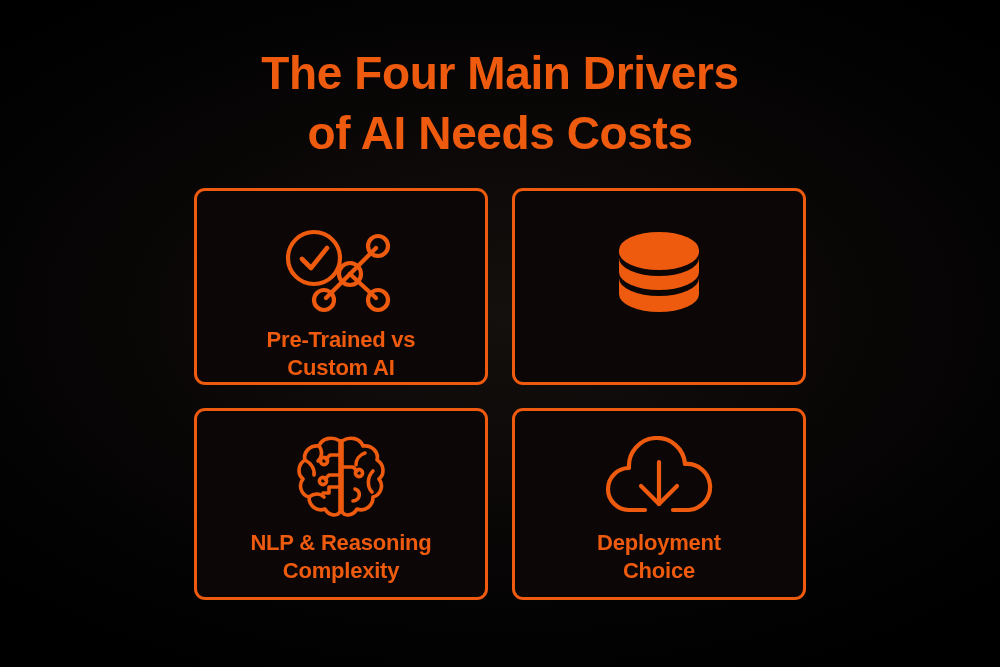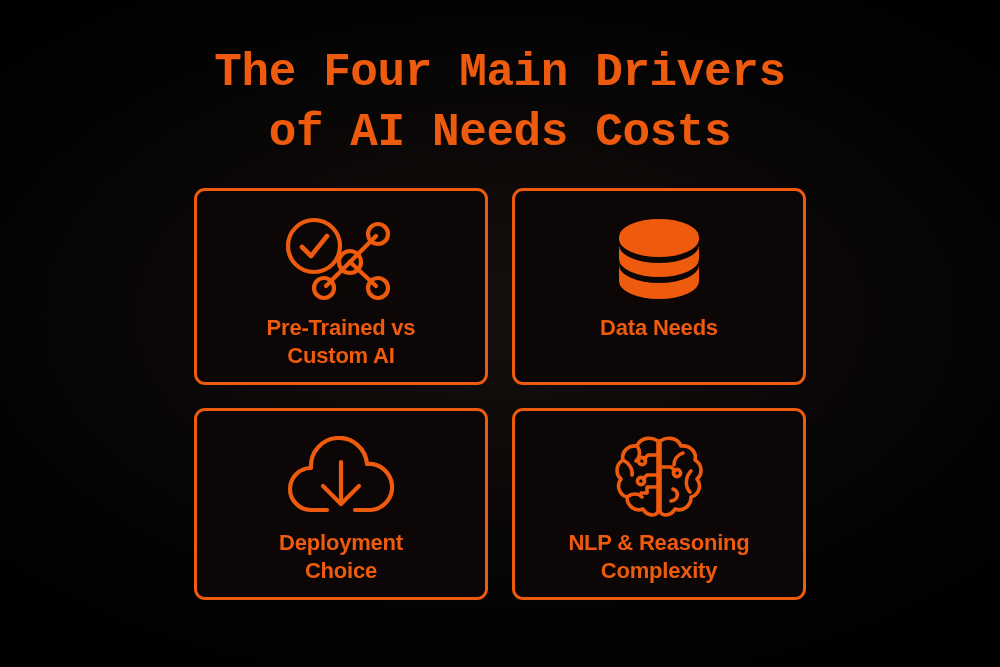--- a/index.html
+++ b/index.html
@@ -23,21 +23,21 @@
   #title {
     position:absolute;
     left:0; right:0; top:44px;
     text-align:center;
     color:#EE5A0E;
     font-size:46px;
     font-weight:bold;
     line-height:1.30;
     letter-spacing:-0.4px;
   }
-  #title .line { display:block; white-space:pre;font-family:Liberation Mono, monospace; }
+  #title .line { display:block; white-space:pre; }
 
   
   #grid {
     position:absolute;
     left:194px; top:188px;
     width:612px; height:412px;
     display:grid;
     grid-template-columns:294px 294px;
     grid-template-rows:197px 192px;
     column-gap:24px;
@@ -46,21 +46,21 @@
 
   .card {
     position:relative;
     border:3px solid #EE5A0E;
     border-radius:11px;
     background:#0c0706;
     display:flex;
     flex-direction:column;
     align-items:center;
     justify-content:flex-start;
-    padding-top:17px;
+    padding-top:30px;
   }
 
   .card-icon {
     height:104px;
     display:flex;
     align-items:center;
     justify-content:center;
   }
   .card-icon svg { display:block; }
 
@@ -123,40 +123,20 @@
 
           <path d="M8 26 L8 44 A40 18 0 0 0 88 44 L88 26 Z" fill="#EE5A0E"></path>
           <ellipse cx="48" cy="26" rx="40" ry="18" fill="#EE5A0E"></ellipse>
 
           <path d="M8 24 L8 30 A40 18 0 0 0 88 30 L88 24 Z" fill="#0c0706"></path>
 
           <path d="M8 22 L8 24 A40 18 0 0 0 88 24 L88 22 Z" fill="#EE5A0E"></path>
           <ellipse cx="48" cy="22" rx="40" ry="18" fill="#EE5A0E"></ellipse>
         </svg>
       </div>
-      <div class="card-label">Data Needs</div>
-    </div>
-
-    <div class="card r2">
-      <div class="card-icon">
-        <svg width="108" height="82" viewBox="0 0 108 82" fill="none" stroke="#EE5A0E" stroke-width="4.2" stroke-linecap="round" stroke-linejoin="round">
-
-          <path d="M40 74
-                   L24 74
-                   A21 21 0 0 1 24 32
-                   A26 26 0 0 1 80 28
-                   A23 23 0 0 1 84 74
-                   L68 74"></path>
-
-          <line x1="54" y1="26" x2="54" y2="68"></line>
-          <polyline points="36,50 54,68 72,50"></polyline>
-        </svg>
-      </div>
-      <div class="card-label">Deployment
-Choice</div>
     </div>
 
     <div class="card r2">
       <div class="card-icon">
         <svg width="96" height="92" viewBox="0 0 96 92" fill="none" stroke="#EE5A0E" stroke-width="3.6" stroke-linecap="round" stroke-linejoin="round">
 
           <path d="M47 10
                    C39 5 29 7 26 15
                    C17 14 10 21 12 29
                    C5 33 4 43 10 48
@@ -188,14 +168,33 @@
           <circle cx="66" cy="42" r="3.6"></circle>
           <path d="M72 22 C66 24 63 29 63 34"></path>
           <path d="M62 58 C68 60 68 69 60 70"></path>
           <path d="M80 40 C74 46 74 56 79 61"></path>
         </svg>
       </div>
       <div class="card-label">NLP &amp; Reasoning
 Complexity</div>
     </div>
 
+    <div class="card r2">
+      <div class="card-icon">
+        <svg width="108" height="82" viewBox="0 0 108 82" fill="none" stroke="#EE5A0E" stroke-width="4.2" stroke-linecap="round" stroke-linejoin="round">
+
+          <path d="M40 74
+                   L24 74
+                   A21 21 0 0 1 24 32
+                   A26 26 0 0 1 80 28
+                   A23 23 0 0 1 84 74
+                   L68 74"></path>
+
+          <line x1="54" y1="26" x2="54" y2="68"></line>
+          <polyline points="36,50 54,68 72,50"></polyline>
+        </svg>
+      </div>
+      <div class="card-label">Deployment
+Choice</div>
+    </div>
+
   </div>
 </div>
 
 </body></html>

